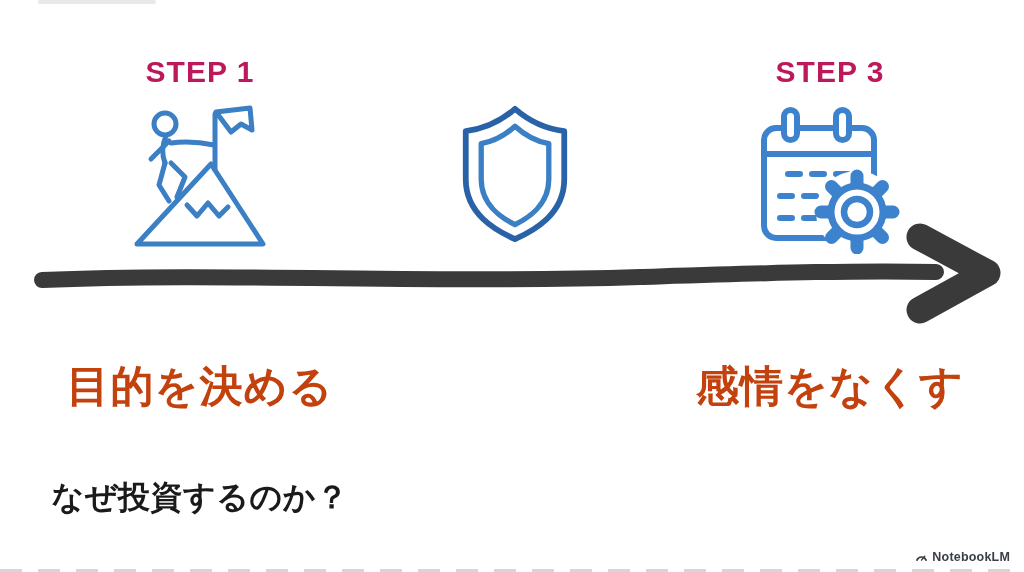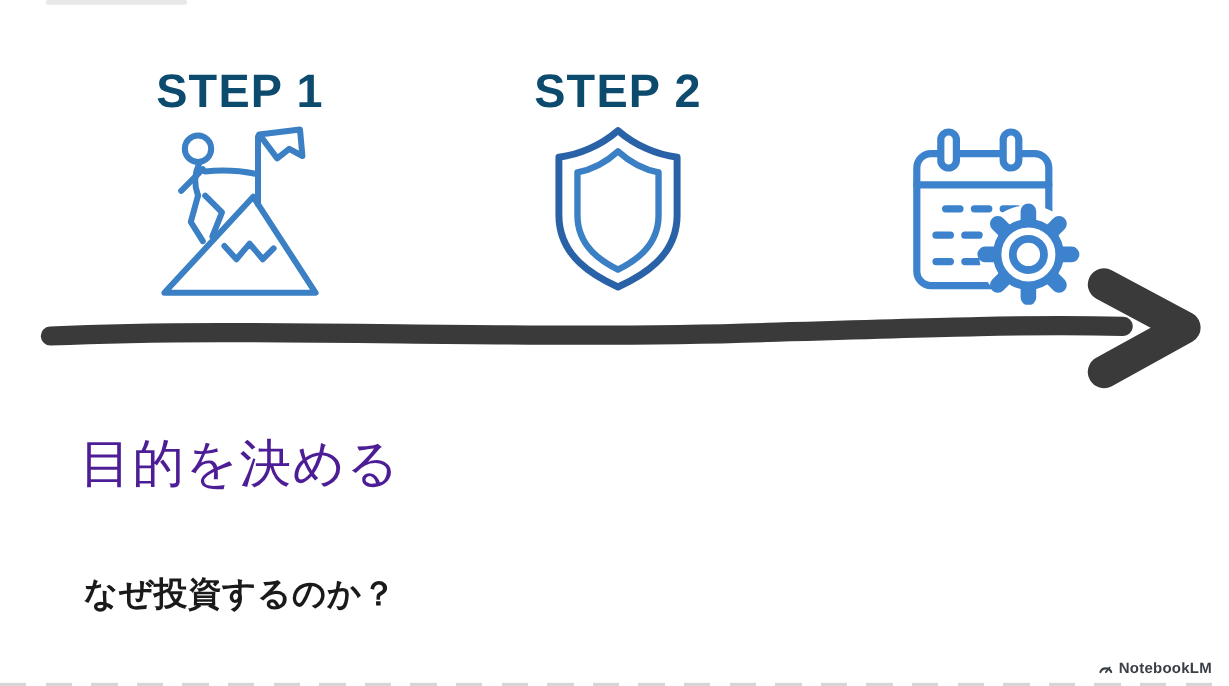--- a/index.html
+++ b/index.html
@@ -6,30 +6,30 @@
   .canvas{
     position:relative;width:1024px;height:572px;background:#ffffff;overflow:hidden;
     font-family:"Liberation Sans","DejaVu Sans",sans-serif;color:#141414;
   }
   .col{position:absolute;top:0;height:100%;}
   .col1{left:40px;width:320px;}
   .col2{left:355px;width:320px;}
   .col3{left:670px;width:320px;}
   .step-label{
     position:absolute;top:55px;left:0;width:100%;text-align:center;
-    font-size:39px;font-weight:800;letter-spacing:1px;color:#0c4a6e;
+    font-size:30px;font-weight:800;letter-spacing:1px;color:#be185d;
   }
   .icon-wrap{position:absolute;top:104px;left:0;width:100%;display:flex;justify-content:center;}
   .heading{
     position:absolute;top:358px;left:0;width:100%;text-align:center;
-    font-size:43px;font-weight:400;letter-spacing:1px;color:#4c1d95;white-space:nowrap;
+    font-size:43px;font-weight:700;letter-spacing:1px;color:#c2410c;white-space:nowrap;
   }
   .subtitle{
     position:absolute;top:476px;left:0;width:100%;text-align:center;
-    font-size:28px;font-weight:700;letter-spacing:0.5px;color:#1a1a1a;white-space:nowrap;
+    font-size:32px;font-weight:700;letter-spacing:0.5px;color:#1a1a1a;white-space:nowrap;
   }
   .arrow-svg{position:absolute;left:0;top:220px;width:1024px;height:120px;}
   .watermark{
     position:absolute;right:14px;bottom:8px;display:flex;align-items:center;gap:4px;
     font-size:12.5px;font-weight:700;color:#3a3f45;letter-spacing:0.2px;
   }
   .bottom-marks{
     position:absolute;left:0;right:0;bottom:0;height:3px;
     background:repeating-linear-gradient(90deg,rgba(110,110,110,0.28) 0 22px,rgba(255,255,255,0) 22px 38px);
   }
@@ -64,30 +64,30 @@
         <path d="M42 39 C 58 37 70 38 85 41"></path>
         <path d="M36 59 L30 81 L40 97"></path>
         <path d="M42 59 L56 73 L48 93"></path>
       </svg>
     </div>
     <div class="heading">目的を決める</div>
     <div class="subtitle">なぜ投資するのか？</div>
   </div>
 
   <div class="col col2">
-    <div class="step-label">STEP 2</div>
     <div class="icon-wrap">
       <svg width="120" height="140" viewBox="0 0 120 145" fill="none" stroke-linecap="round" stroke-linejoin="round" aria-hidden="true">
         <path d="M60 5 C 45 18 26 26 9 28 L9 78 C 9 114 40 131 60 140 C 80 131 111 114 111 78 L111 28 C 94 26 75 18 60 5 Z" stroke="#2a62a8" stroke-width="6"></path>
         <path d="M60 23 C 49 33 37 39 25 41 L25 78 C 25 105 46 118 60 125 C 74 118 95 105 95 78 L95 41 C 83 39 71 33 60 23 Z" stroke="#3b7fc4" stroke-width="5.5"></path>
       </svg>
     </div>
   </div>
 
   <div class="col col3">
+    <div class="step-label">STEP 3</div>
     <div class="icon-wrap">
       <svg width="145" height="150" viewBox="0 0 145 150" fill="none" stroke="#3c82cc" stroke-width="6" stroke-linecap="round" stroke-linejoin="round" aria-hidden="true">
         <rect x="6" y="24" width="110" height="110" rx="12"></rect>
         <path d="M6 50 H116"></path>
         <rect x="26" y="6" width="13" height="30" rx="6.5" fill="#ffffff"></rect>
         <rect x="78" y="6" width="13" height="30" rx="6.5" fill="#ffffff"></rect>
         <path d="M30 70 h12 M54 70 h12 M78 70 h12"></path>
         <path d="M22 92 h12 M46 92 h12"></path>
         <path d="M22 114 h12 M46 114 h12"></path>
         <g transform="translate(99,108)">
@@ -100,20 +100,21 @@
             <path d="M-24 0 L-36 0"></path>
             <path d="M-17 -17 L-25.5 -25.5"></path>
             <path d="M0 -24 L0 -36"></path>
             <path d="M17 -17 L25.5 -25.5"></path>
           </g>
           <circle r="26" fill="#ffffff" stroke-width="7"></circle>
           <circle r="13" fill="#ffffff" stroke-width="6.5"></circle>
         </g>
       </svg>
     </div>
+    <div class="heading">感情をなくす</div>
   </div>
 
   <div class="watermark">
     <svg width="13" height="13" viewBox="0 0 20 20" aria-hidden="true">
       <path d="M3 14 A 7.5 7.5 0 0 1 17 14" fill="none" stroke="#3a3f45" stroke-width="2.6" stroke-linecap="round"></path>
       <path d="M10 14 L15 8" fill="none" stroke="#3a3f45" stroke-width="2.2" stroke-linecap="round"></path>
     </svg>
     <span>NotebookLM</span>
   </div>
 

